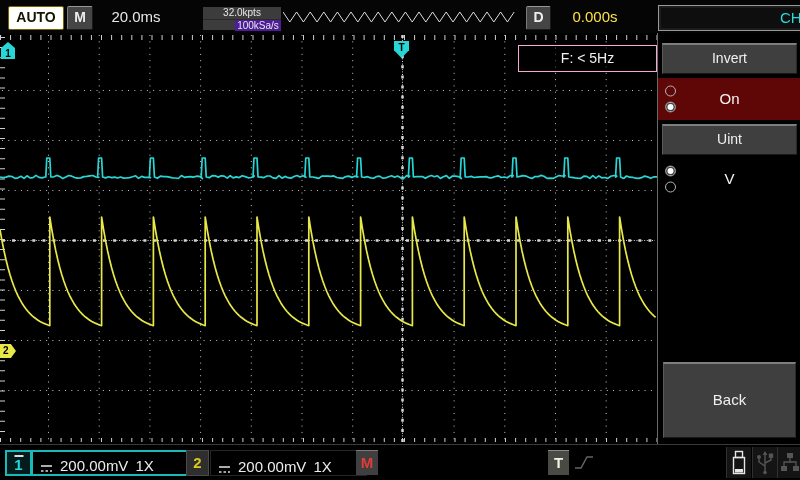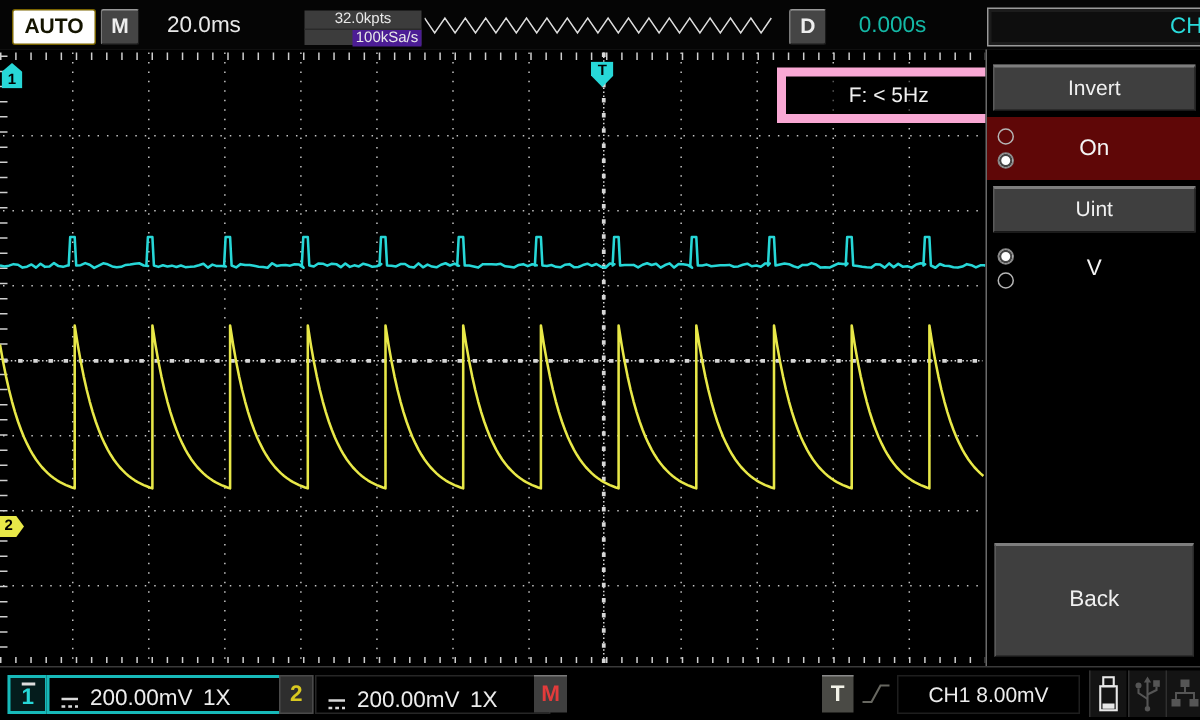--- a/index.html
+++ b/index.html
@@ -16,28 +16,28 @@
           border-right:1px solid #1a1a1a;border-bottom:1px solid #1a1a1a;border-radius:2px;
           color:#eee;font-weight:bold;font-size:14px;text-align:center;line-height:20px;}
   #m-btn{left:67px;top:6px;width:24px;height:22px;}
   #timebase{left:96px;top:6px;width:80px;height:22px;color:#e8e8e8;font-size:15px;text-align:center;line-height:22px;}
   #mem-box{left:203px;top:7px;width:78px;height:23px;background:#3c3c3c;color:#e8e8e8;
            font-size:10px;text-align:center;}
   #mem-box .r1{line-height:12px;border-bottom:1px solid #2a2a2a;}
   #mem-box .r2{line-height:11px;background:#4c1d95;margin-left:32px;}
   #zigzag-wrap{left:283px;top:9px;width:232px;height:16px;}
   #d-btn{left:526px;top:6px;width:23px;height:22px;}
-  #delay{left:552px;top:6px;width:86px;height:22px;color:#14b8a6;font-size:15px;text-align:center;line-height:22px;}
+  #delay{left:552px;top:6px;width:86px;height:22px;color:#fde047;font-size:15px;text-align:center;line-height:22px;}
   #menu-title{left:658px;top:5px;width:137px;height:24px;background:#0e0e0e;border:1px solid #999;
               box-shadow:inset 0 0 0 2px #1c1c1c;color:#2adada;font-size:15px;font-weight:normal;
               text-align:right;line-height:24px;padding-left:14px;}
 
   
   #display{left:0;top:33px;width:657px;height:411px;background:#000;}
-  #f-box{left:518px;top:12px;width:137px;height:25px;border:6px solid #f9a8d4;background:rgba(0,0,0,.55);
+  #f-box{left:518px;top:12px;width:137px;height:25px;border:1px solid #f9a8d4;background:rgba(0,0,0,.55);
          color:#f0f0f0;font-size:14px;text-align:center;line-height:25px;}
   .marker{color:#000;font-weight:bold;font-size:10px;text-align:center;}
   #t-marker{left:394px;top:8px;width:15px;height:17px;background:#27d7d7;line-height:14px;
             clip-path:polygon(0 0,100% 0,100% 55%,50% 100%,0 55%);}
   #ch1-marker{left:1px;top:9px;width:14px;height:17px;background:#27d7d7;line-height:24px;
             clip-path:polygon(50% 0,100% 35%,100% 100%,0 100%,0 35%);}
   #ch2-marker{left:0;top:311px;width:16px;height:14px;background:#e8e848;line-height:14px;
             clip-path:polygon(0 0,68% 0,100% 50%,68% 100%,0 100%);text-align:left;padding-left:3px;width:13px;}
 
   
@@ -184,21 +184,20 @@
   </div>
 
   <div id="math-box" class="abs bb">M</div>
 
   <div id="t-box" class="abs bb">T</div>
   <div id="slope-wrap" class="abs">
     <svg width="20" height="22">
       <polyline points="1,16 7,16 13,5 19,5" fill="none" stroke="#676760" stroke-width="1.4"></polyline>
     </svg>
   </div>
-  <div id="trig-info" class="abs bb">CH1 8.00mV</div>
 
   <div id="tile-usbdrive" class="abs icon-tile">
     <svg width="16" height="26">
       <rect x="4.5" y="1.5" width="7" height="6" fill="none" stroke="#e8e8e8" stroke-width="1.4"></rect>
       <rect x="2.5" y="7.5" width="11" height="16" fill="none" stroke="#e8e8e8" stroke-width="1.4"></rect>
       <rect x="4" y="19" width="8" height="3.5" fill="#e8e8e8"></rect>
     </svg>
   </div>
   <div id="tile-usbdev" class="abs icon-tile">
     <svg width="20" height="26">

